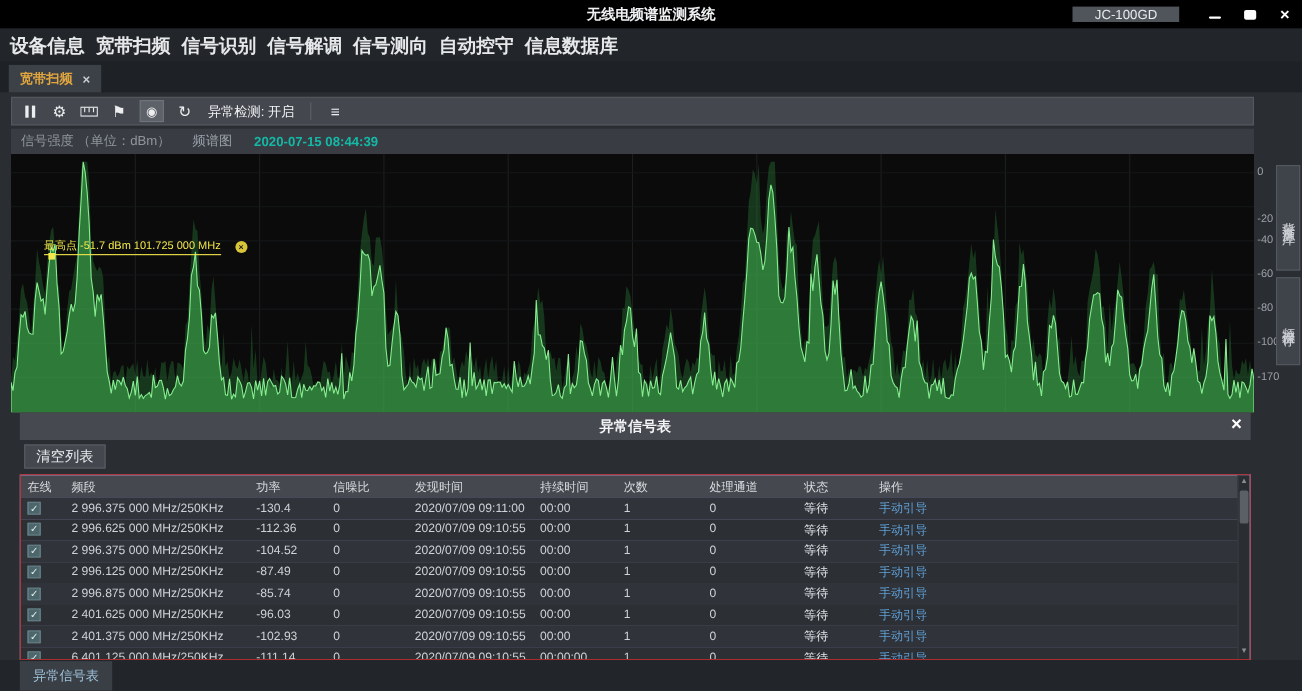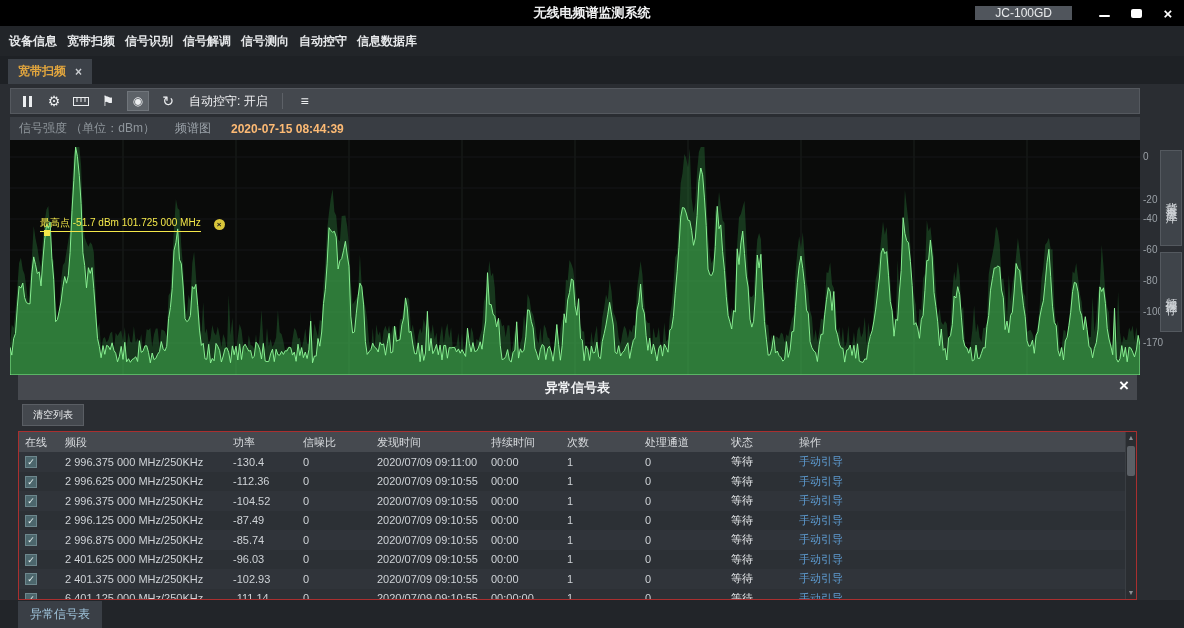--- a/index.html
+++ b/index.html
@@ -16,21 +16,21 @@
     font-family:inherit; cursor:pointer; }
   .win-btn { width:32px; background:transparent; border:none; color:#fff; display:flex; align-items:center;
     justify-content:center; cursor:pointer; font-family:inherit; }
   .min-bar { width:11px; height:2px; background:#fff; border-radius:1px; margin-top:6px; }
   .max-sq  { width:11px; height:9px; background:#fff; border-radius:2px; }
   .close-x { font-size:15px; font-weight:bold; line-height:1; }
 
   
   .menubar { position:absolute; top:26px; left:0; width:100%; height:30px; background:#222529;
     display:flex; align-items:center; padding:0 4px; }
-  .menu-item { color:#e6e8ea; font-size:12px; font-weight:bold; padding:4px 5px; cursor:pointer; white-space:nowrap; }
+  .menu-item { color:#e6e8ea; font-size:17px; font-weight:bold; padding:4px 5px; cursor:pointer; white-space:nowrap; }
 
   
   .tabbar { position:absolute; top:56px; left:0; width:100%; height:28px; background:#1e2125;
     display:flex; align-items:flex-end; padding-left:8px; }
   .tab { height:25px; background:#3c4148; display:flex; align-items:center; gap:9px; padding:0 10px;
     font-size:12px; font-weight:bold; color:#e2a63e; cursor:pointer; }
   .tab-close { color:#c9ccd0; font-weight:bold; font-size:12px; cursor:pointer; }
 
   
   .toolbar { position:absolute; top:88px; left:10px; width:1130px; height:26px; background:#44484e;
@@ -42,21 +42,21 @@
   .i-pause i { display:block; width:3px; height:11px; background:#eceef0; }
   .tool-btn.record { background:#5d6268; border:1px solid #70757b; height:20px; width:22px; font-size:12px; }
   .anomaly-label { font-size:12px; color:#f2f3f5; margin-left:2px; white-space:nowrap; }
   .sep { width:1px; height:16px; background:#5d6167; margin:0 3px; }
 
   
   .chart-header { position:absolute; top:117px; left:10px; width:1130px; height:23px; background:#393d43;
     display:flex; align-items:center; gap:20px; padding:0 9px; font-size:12px; }
   .signal-label { color:#8f969c; }
   .view-label { color:#9aa1a8; cursor:pointer; }
-  .timestamp { color:#fdba74; font-weight:bold;text-align:right; }
+  .timestamp { color:#14b8a6; font-weight:bold;text-align:right; }
 
   
   .chart { position:absolute; top:140px; left:10px; width:1130px; height:235px; background:#0a0b0a; overflow:hidden; }
   .chart svg { display:block; width:1130px; height:235px; }
   .annotation { position:absolute; left:30px; top:76px; font-size:10px; color:#f4e84a;
     display:flex; align-items:center; gap:13px; white-space:nowrap; }
   .annotation .ann-text { border-bottom:1px solid #f4e84a; padding-bottom:1px; }
   .ann-close { width:11px; height:11px; border-radius:50%; background:#d8c53a; color:#1a1a1a;
     font-size:8px; line-height:11px; text-align:center; font-weight:bold; cursor:pointer; }
   .peak-marker { position:absolute; left:34px; top:90px; width:6px; height:6px; background:#f4e84a; }
@@ -68,21 +68,21 @@
   
   .rail-btn { position:absolute; left:1160px; width:22px; background:#3f444a; border:1px solid #54595f;
     color:#ced2d6; font-size:12px; writing-mode:vertical-rl; text-orientation:upright; letter-spacing:2px;
     display:flex; align-items:center; justify-content:center; cursor:pointer; }
 
   
   .panel-header { position:absolute; top:375px; left:18px; width:1119px; height:25px; background:#46494f;
     display:flex; align-items:center; justify-content:center; font-size:13px; font-weight:bold; color:#f2f3f5; }
   .panel-close { position:absolute; right:8px; top:1px; font-size:17px; font-weight:bold; color:#fff; cursor:pointer; }
   .clear-btn { position:absolute; top:404px; left:22px; height:22px; padding:0 10px; background:#44484e;
-    border:1px solid #5a5e64; color:#e8eaec; font-size:10px; font-family:inherit; cursor:pointer; }
+    border:1px solid #5a5e64; color:#e8eaec; font-size:13px; font-family:inherit; cursor:pointer; }
 
   .tablewrap { position:absolute; top:431px; left:18px; width:1119px; height:169px;
     border:1px solid #a92f2f; background:#c4b5fd; overflow:hidden; }
   .trow { display:grid; grid-template-columns:40px 168px 70px 74px 114px 76px 78px 86px 68px 96px 1fr;
     align-items:center; height:19.5px; font-size:11px; color:#cfd3d7; }
   .trow.header { background:#45494f; color:#d9dcdf; height:20px; }
   .trow.odd  { background:#30343a; }
   .trow.even { background:#2c3035; }
   .cell { padding:0 6px; white-space:nowrap; overflow:hidden; }
   .cell.link { color:#5f9fd6; cursor:pointer; }
@@ -159,21 +159,21 @@
     </span>
     <span class="tool-btn glyph">
         <span>⚑</span>
       </span>
     <span class="tool-btn record">
         <span>◉</span>
       </span>
     <span class="tool-btn glyph">
         <span>↻</span>
       </span>
-    <span class="anomaly-label">自动控守: 开启</span>
+    <span class="anomaly-label">异常检测: 开启</span>
     <span class="sep"></span>
     <span class="tool-btn glyph">
         <span>≡</span>
       </span>
   </div>
 
   <div class="chart-header">
     <span class="signal-label">信号强度 （单位：dBm）</span>
     <span class="view-label">频谱图</span>
     <span class="timestamp">2020-07-15 08:44:39</span>

